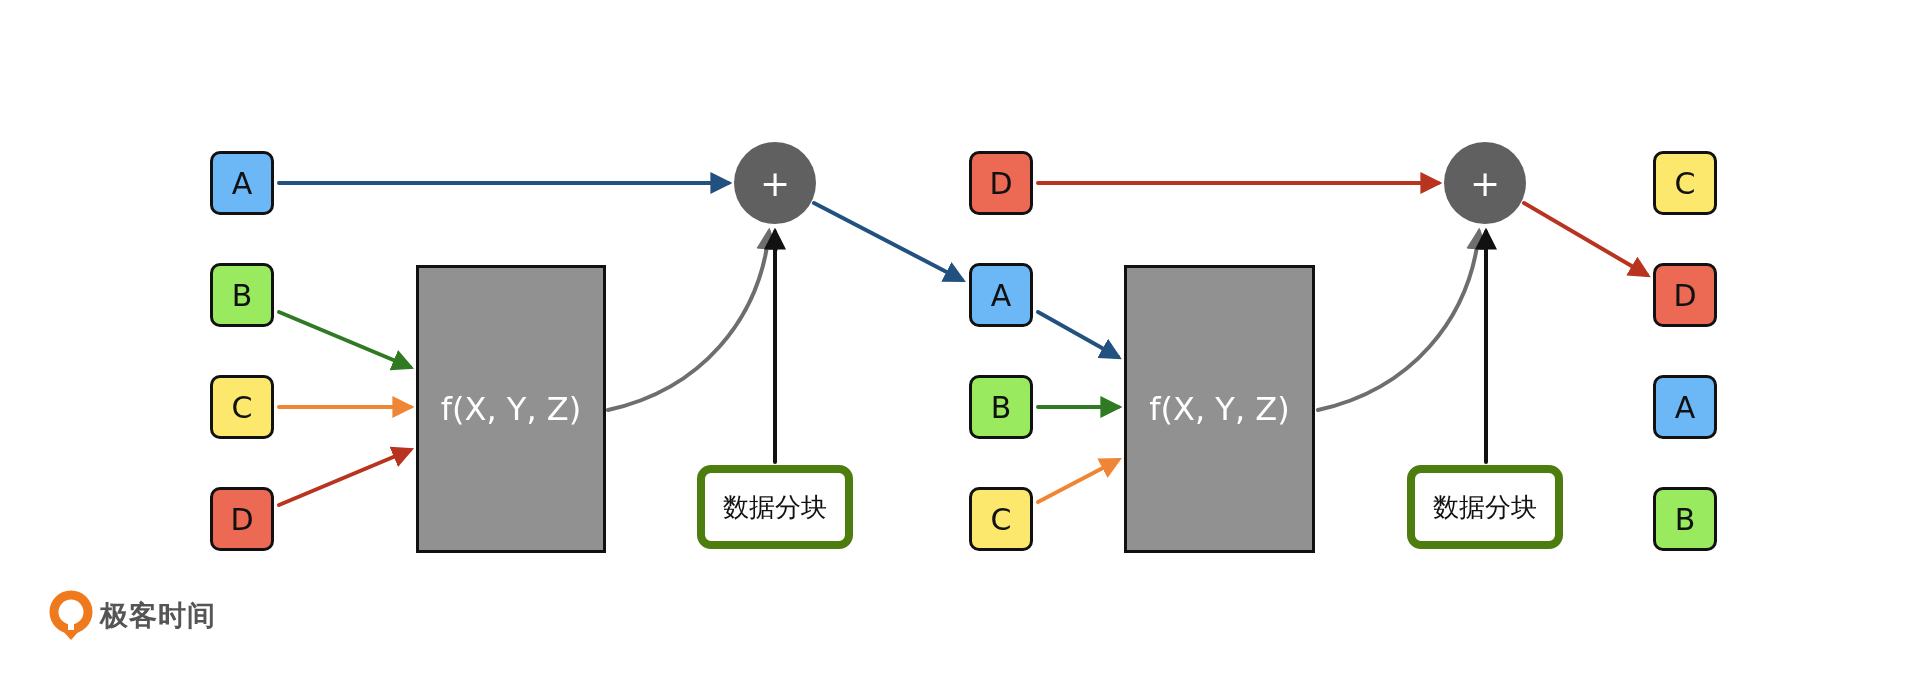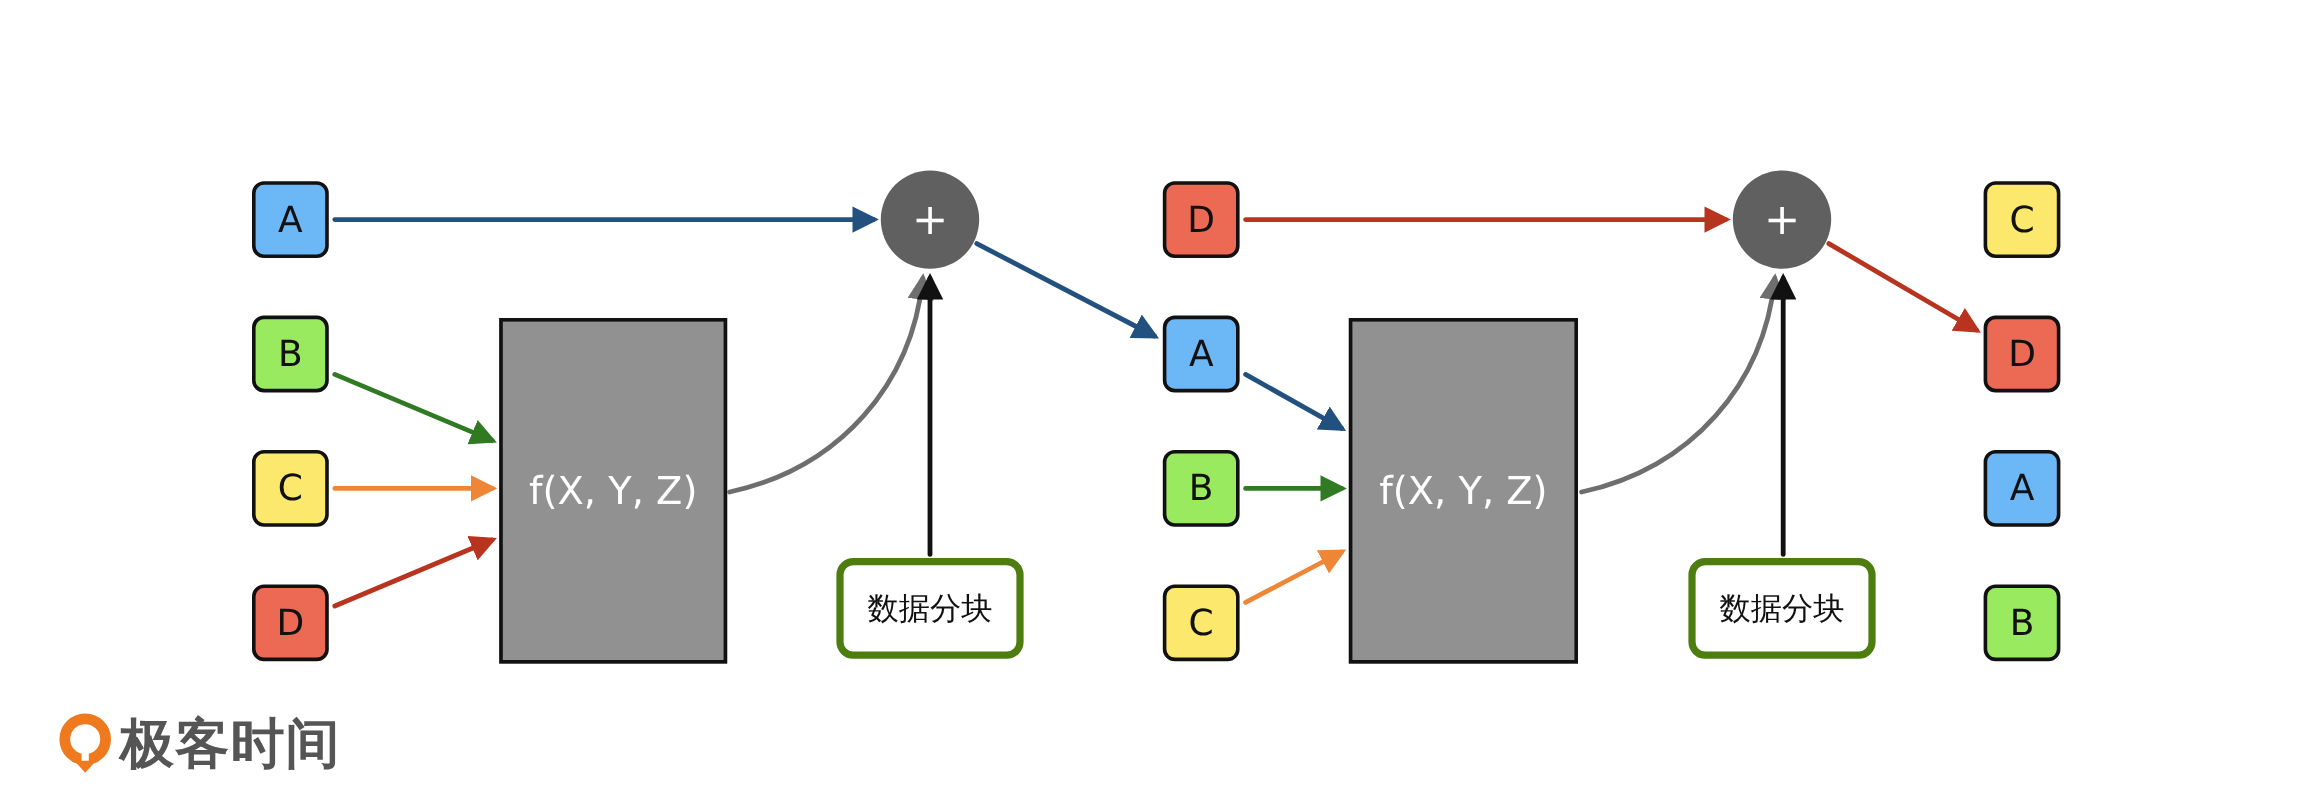--- a/index.html
+++ b/index.html
@@ -10,25 +10,25 @@
           border:3px solid #111; border-radius:10px;
           display:flex; align-items:center; justify-content:center;
           font-family:"DejaVu Sans", sans-serif; font-size:30px; color:#111; }
   .fbox { position:absolute; box-sizing:border-box; background:#919191;
           border:3px solid #111; display:flex; align-items:center; justify-content:center;
           color:#ffffff; font-family:"DejaVu Sans", sans-serif; font-size:32px; }
   .plus { position:absolute; width:82px; height:82px; border-radius:50%;
           background:#606060; color:#fff; display:flex; align-items:center;
           justify-content:center; font-size:36px; font-family:"DejaVu Sans", sans-serif; }
   .chunk { position:absolute; box-sizing:border-box; background:#fff;
-           border:6px solid #4d7c0f; border-radius:14px;
+           border:8px solid #4d7c0f; border-radius:14px;
            display:flex; align-items:center; justify-content:center;
            font-size:26px; color:#111; font-family:"DejaVu Sans", sans-serif; }
   .logo { position:absolute; left:48px; top:590px; display:flex; align-items:center; gap:6px; }
-  .logo-text { font-size:45px; font-weight:bold; color:#555; letter-spacing:1px;
+  .logo-text { font-size:28px; font-weight:bold; color:#555; letter-spacing:1px;
                font-family:Liberation Mono, monospace; }
 </style>
 </head>
 <body>
 
 <svg id="canvas" xmlns="http://www.w3.org/2000/svg" width="1920" height="675">
   <defs>
     <marker id="m-A" markerWidth="10" markerHeight="10" refX="8" refY="5" orient="auto" markerUnits="userSpaceOnUse" viewBox="0 0 10 10">
       <path d="M0,0 L10,5 L0,10 z" fill="#22507f"></path>
     </marker>

